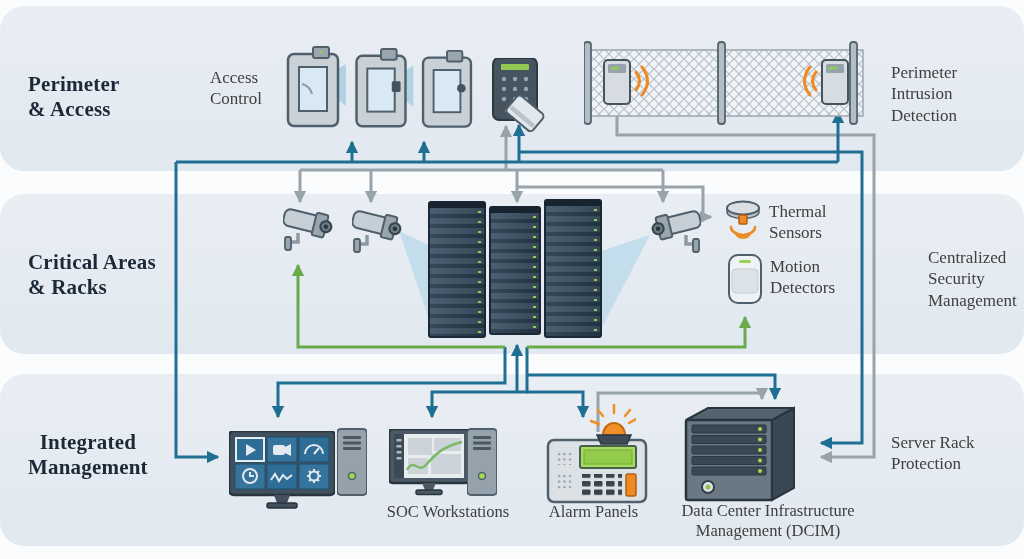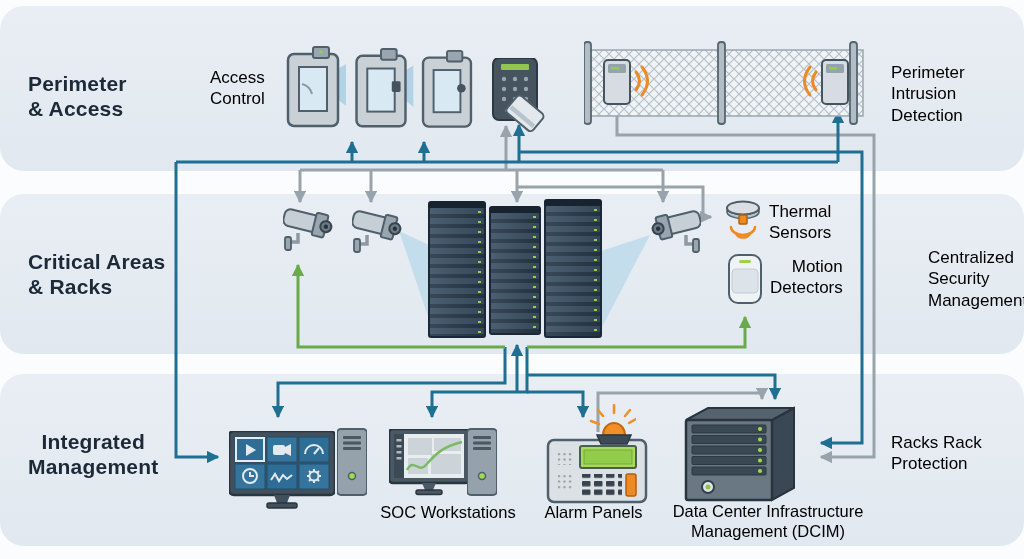--- a/index.html
+++ b/index.html
@@ -1,26 +1,26 @@
 <!DOCTYPE html>
 <html><head>
 <meta charset="utf-8">
 <style>
   html,body{margin:0;padding:0;background:#fbfcfd;}
   #canvas{position:relative;width:1024px;height:559px;overflow:hidden;
-          font-family:Liberation Sans, sans-serif;background:#fbfcfd;}
+          font-family:Liberation Serif, serif;background:#fbfcfd;}
   .band{position:absolute;left:0;right:0;border-radius:24px;
         background:linear-gradient(to bottom,#e9eef4,#e1e8ef);z-index:1;}
   #band1{top:6px;height:165px;}
   #band2{top:194px;height:160px;}
   #band3{top:374px;height:172px;}
   svg{display:block}
   #lines{position:absolute;left:0;top:0;z-index:2;}
   .icon{position:absolute;z-index:3;}
-  .lbl{position:absolute;z-index:5;white-space:pre-line;color:#000000;}
+  .lbl{position:absolute;z-index:5;white-space:pre-line;color:#404040;}
   .band-label{font-size:21px;font-weight:700;color:#1c2938;line-height:1.18;letter-spacing:.2px;}
   .item{font-size:17px;font-weight:500;line-height:1.25;}
   .equip{font-size:16.5px;font-weight:500;text-align:center;line-height:1.22;}
   .rack{position:absolute;border:2px solid #1b2936;border-radius:3px;
         background:linear-gradient(to right,rgba(255,255,255,.07),rgba(0,0,0,.14)),
         repeating-linear-gradient(to bottom,#3e5367 0 6px,#293a4b 6px 10px);}
   .rack::after{content:'';position:absolute;right:3px;top:3px;bottom:2px;width:3px;
         background:repeating-linear-gradient(to bottom,#8fd14f 0 2px,transparent 2px 10px);}
   .rack::before{content:'';position:absolute;left:-2px;right:-2px;top:-7px;height:7px;
         background:#17232f;border-radius:3px 3px 0 0;}
@@ -358,26 +358,26 @@
   <div class="lbl band-label" style="left:28px;top:430px;text-align:center;">Integrated
 Management</div>
 
   <div class="lbl item" style="left:210px;top:67px;">Access
 Control</div>
   <div class="lbl item" style="left:891px;top:62px;">Perimeter
 Intrusion
 Detection</div>
   <div class="lbl item" style="left:769px;top:201px;">Thermal
 Sensors</div>
-  <div class="lbl item" style="left:770px;top:256px;text-align:right;">Motion
+  <div class="lbl item" style="left:770px;top:256px;">Motion
 Detectors</div>
   <div class="lbl item" style="left:928px;top:247px;">Centralized
 Security
 Management</div>
-  <div class="lbl item" style="left:891px;top:432px;">Racks Rack
+  <div class="lbl item" style="left:891px;top:432px;">Server Rack
 Protection</div>
 
   <div class="lbl equip" style="left:244px;top:522px;width:92px;margin-top:48px;">VMS</div>
   <div class="lbl equip" style="left:377px;top:502px;width:142px;">SOC Workstations</div>
   <div class="lbl equip" style="left:531px;top:502px;width:125px;">Alarm Panels</div>
   <div class="lbl equip" style="left:648px;top:501px;width:240px;">Data Center Infrastructure
 Management (DCIM)</div>
 
 </div>
 

